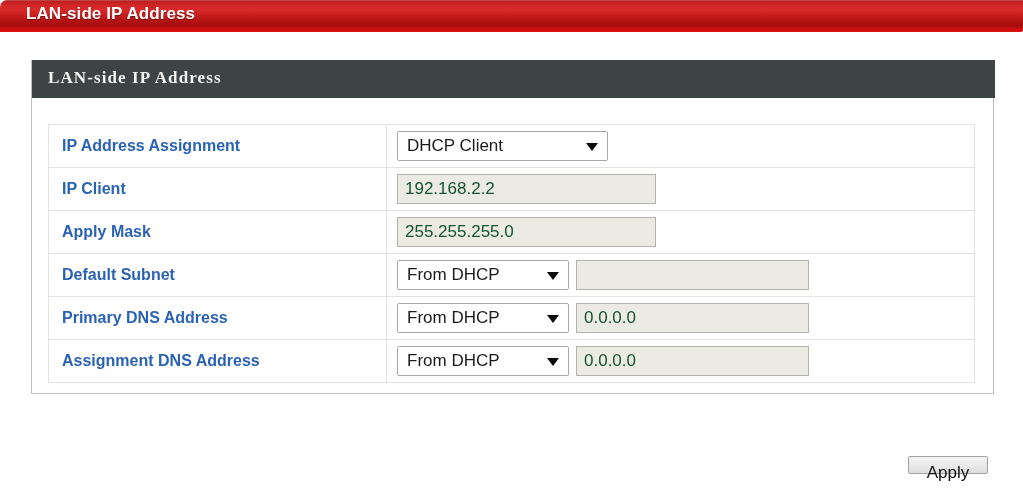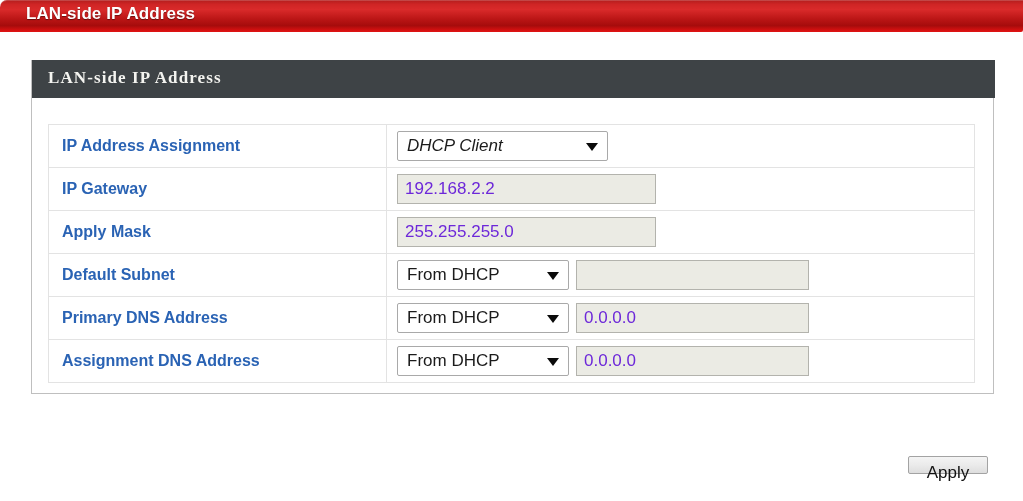--- a/index.html
+++ b/index.html
@@ -123,42 +123,42 @@
     border-radius: 2px;
     background: #ffffff;
     vertical-align: middle;
     font-size: 17px;
     color: #1b1b1b;
     line-height: 28px;
     padding-left: 9px;
     padding-right: 28px;
     overflow: hidden;
   }
-  .sel-wide { width: 211px; font-style: italic; }
+  .sel-wide { width: 211px; }
   .sel-narrow { width: 172px; }
   .sel-label { white-space: nowrap; }
   .caret {
     position: absolute;
     right: 9px;
     top: 11px;
     width: 0; height: 0;
     border-left: 6px solid transparent;
     border-right: 6px solid transparent;
     border-top: 8px solid #0a0a0a;
   }
 
   .inp {
     display: inline-block;
     box-sizing: border-box;
     height: 30px;
     border: 1px solid #b3b3ad;
     background: #ebebe4;
     vertical-align: middle;
     font-size: 17px;
-    color: #6d28d9;
+    color: #14532d;
     line-height: 28px;
     padding-left: 7px;
     overflow: hidden;
     white-space: nowrap;
   }
   .inp-big { width: 259px; }
   .inp-side { width: 233px; margin-left: 7px; }
 
   
   .apply-btn {
@@ -201,21 +201,21 @@
       <td class="value-cell">
         <span class="sel sel-wide">
           <span class="sel-label">DHCP Client</span>
           <span class="caret"></span>
         </span>
       </td>
     </tr>
 
     <tr>
       <td class="label-cell">
-        <span class="label-text">IP Gateway</span>
+        <span class="label-text">IP Client</span>
       </td>
       <td class="value-cell">
         <span class="inp inp-big">192.168.2.2</span>
       </td>
     </tr>
 
     <tr>
       <td class="label-cell">
         <span class="label-text">Apply Mask</span>
       </td>

